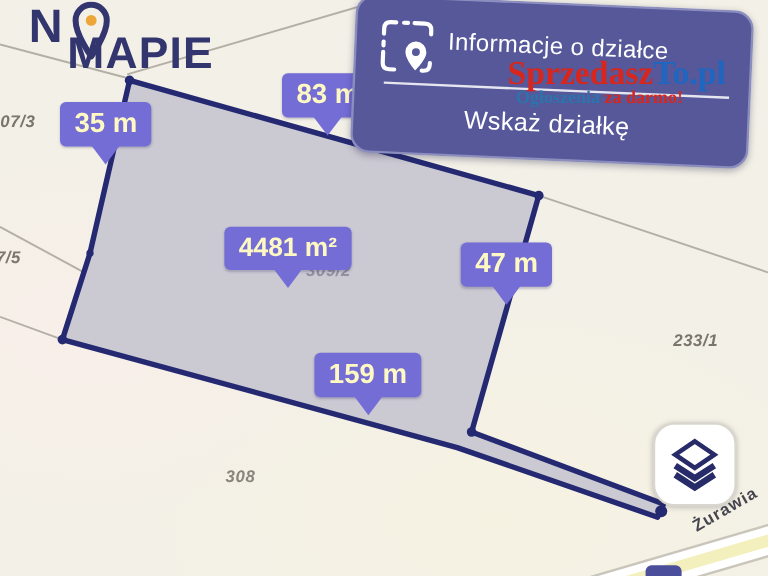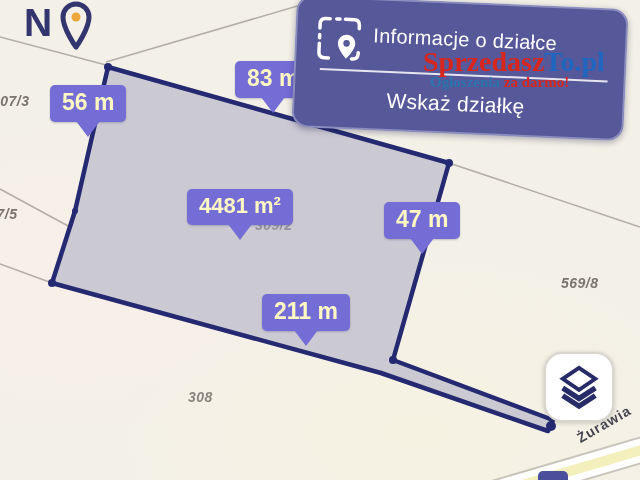--- a/index.html
+++ b/index.html
@@ -84,36 +84,37 @@
       <circle cx="52" cy="283" r="4"></circle>
       <circle cx="75" cy="211" r="3"></circle>
       <circle cx="551" cy="426" r="5"></circle>
     </g>
   </svg>
 
   <div id="street">Żurawia</div>
 
   <div class="plabel" style="left:-8px;top:93px">307/3</div>
   <div class="plabel" style="left:-20px;top:206px">307/5</div>
-  <div class="plabel" style="left:561px;top:275px">569/8</div>
+  <div class="plabel" style="left:561px;top:275px">233/1</div>
   <div class="plabel" style="left:188px;top:389px;color:#8a857c">308</div>
   <div class="plabel" style="left:255px;top:217px;color:rgba(100,98,120,.55)">309/2</div>
 
-  <div class="badge" style="left:50px;top:85px">56 m</div>
+  <div class="badge" style="left:50px;top:85px">35 m</div>
   <div class="badge" style="left:235px;top:61px">83 m</div>
   <div class="badge" style="left:384px;top:202px">47 m</div>
-  <div class="badge" style="left:262px;top:294px">211 m</div>
+  <div class="badge" style="left:262px;top:294px">159 m</div>
   <div class="badge area" style="left:187px;top:189px">4481 m²</div>
 
   <div id="logo">
     <span class="n">N</span>
     <svg class="pin" width="36" height="52" viewBox="0 0 36 52">
       <path d="M18 46 C18 46 5 28 5 16 A13 13 0 0 1 31 16 C31 28 18 46 18 46 Z" fill="none" stroke="#33366e" stroke-width="5" stroke-linejoin="round"></path>
       <circle cx="18" cy="16" r="4.5" fill="#eda63a"></circle>
     </svg>
+    <span class="mapie">MAPIE</span>
   </div>
 
   <div id="panel">
     <svg class="scan" width="48" height="48" viewBox="0 0 44 44">
       <g fill="none" stroke="#ffffff" stroke-width="3.2" stroke-linecap="round">
         <path d="M4 13 V9 Q4 4 9 4 H13"></path>
         <path d="M27 4 H35 Q40 4 40 9 V12"></path>
         <path d="M4 27 V35 Q4 40 9 40 H13"></path>
         <path d="M19 4 H22"></path>
         <path d="M4 19 V22"></path>

